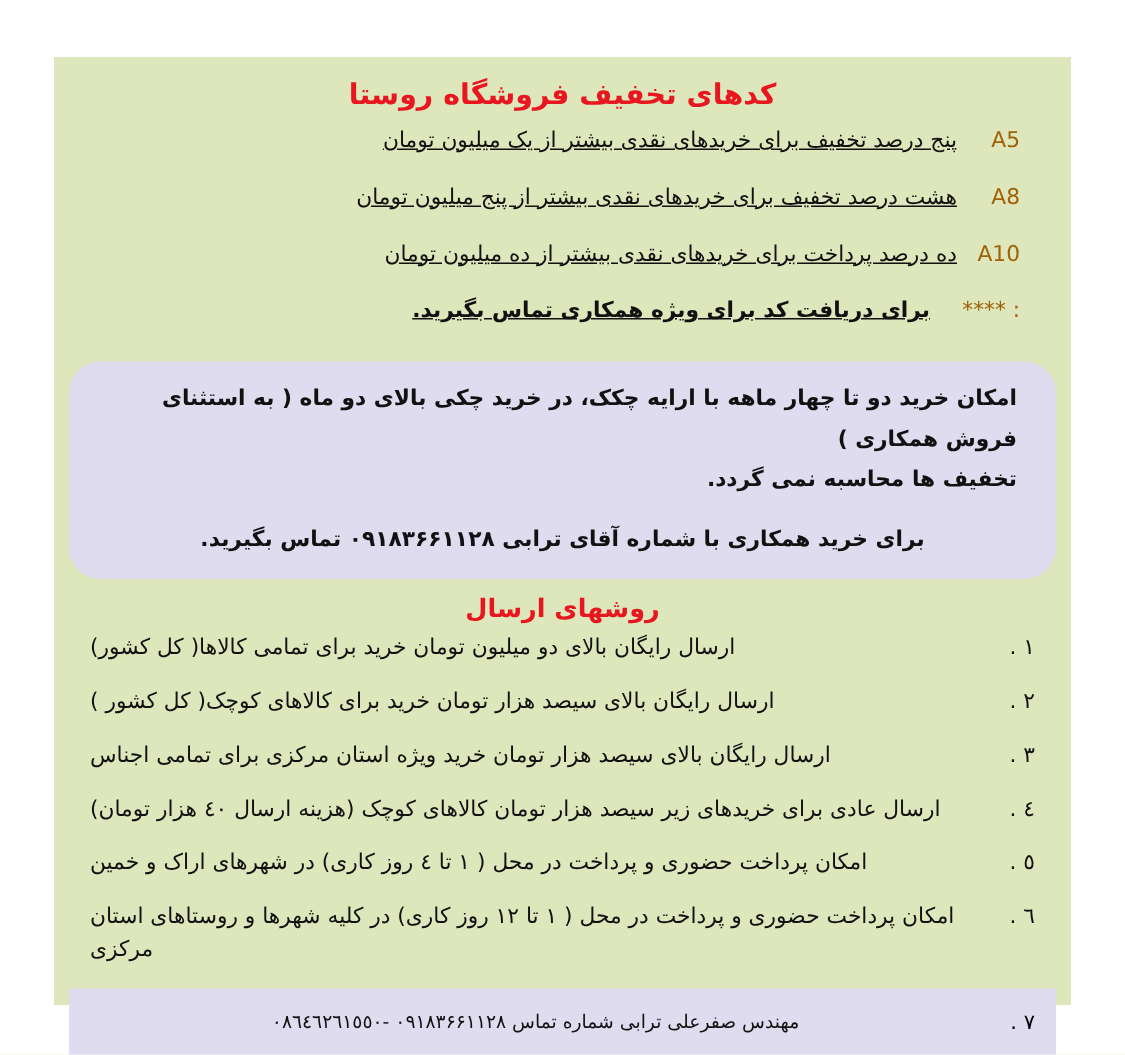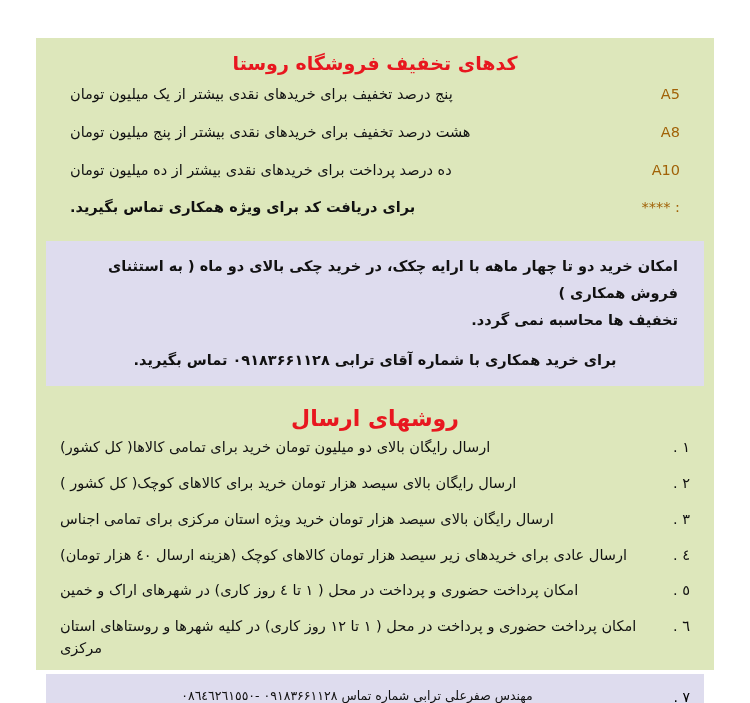--- a/index.html
+++ b/index.html
@@ -34,23 +34,23 @@
     color: #e8171f;
     font-weight: bold;
     font-size: 19px;
     text-align: center;
     padding-top: 14px;
     letter-spacing: 0.2px;
   }
   .title2 {
     color: #e8171f;
     font-weight: bold;
-    font-size: 22px;
-    text-align: center;
-    padding-top: 20px;
+    font-size: 17px;
+    text-align: center;
+    padding-top: 10px;
     padding-bottom: 4px;
   }
   
   .codes {
     padding: 10px 34px 2px 34px;
   }
   .code-row {
     display: flex;
     flex-direction: row;
     justify-content: flex-start;
@@ -65,34 +65,36 @@
     color: #a16207;
     margin-left: 8px;
     white-space: nowrap;
     min-width: 34px;
     text-align: right;
     direction: ltr;
     unicode-bidi: embed;
   }
   .code-row .code-text {
     flex: 1;
-    text-align: left;
+    text-align: right;
+    text-decoration: underline;
   }
   .code-row.star .code-key {
     min-width: 52px;
   }
   .code-row.bold .code-text {
     font-weight: bold;
   }
   
   .note {
     background: #dedcee;
     margin: 4px 10px 0 10px;
     padding: 12px 26px 10px 26px;
     box-sizing: border-box;
+    border-radius: 21px;
   }
   .note p {
     margin: 0;
     font-size: 14.5px;
     color: #111111;
     line-height: 1.85;
     text-align: right;
     font-weight: bold;
   }
   .note p.center {

